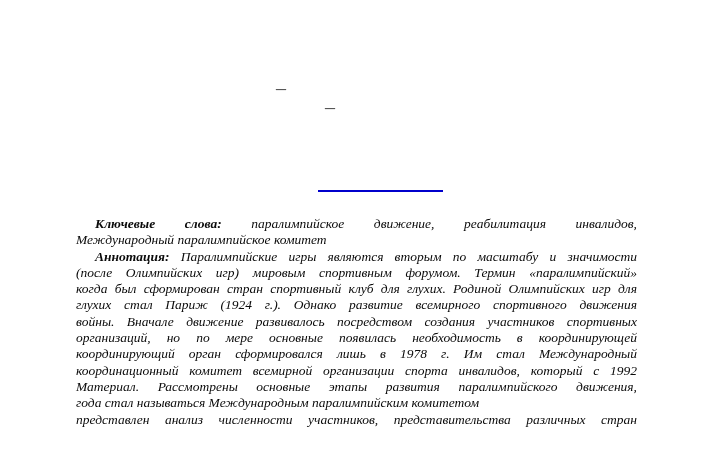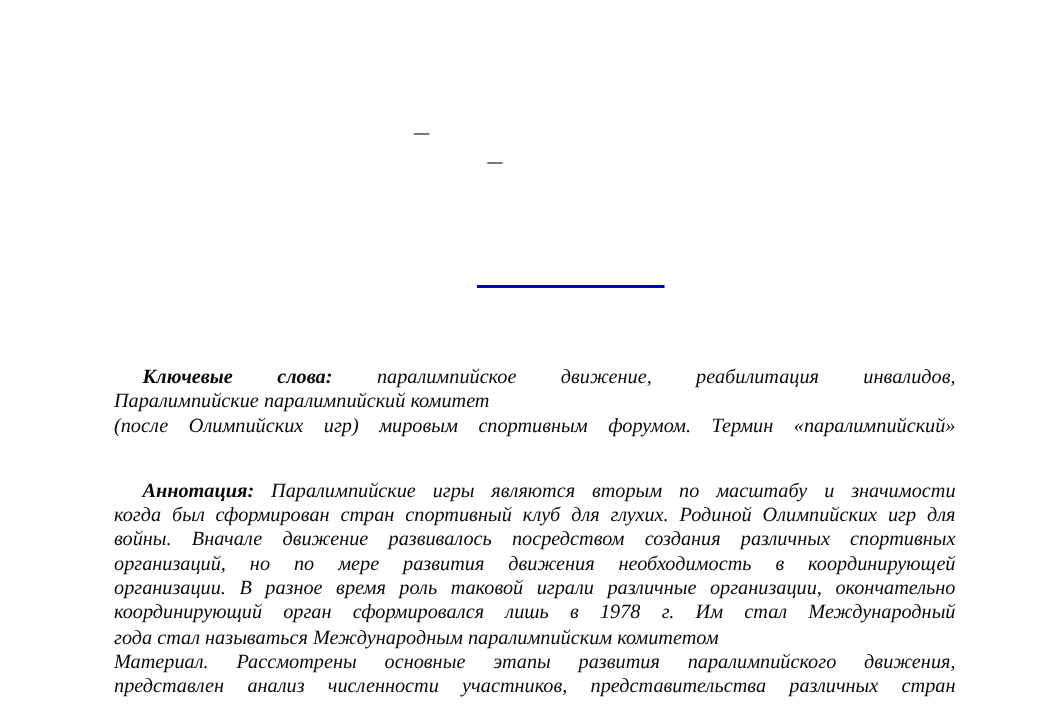--- a/index.html
+++ b/index.html
@@ -37,44 +37,45 @@
     font-size: 13.5px;
     font-style: italic;
     color: #0a0a0a;
   }
   .line {
     line-height: 16.3px;
     text-align: justify;
     text-align-last: justify;
   }
   .line.last { text-align-last: left; }
-  .ind { text-indent: 19px; margin-top: 27px; }
+  .ind { text-indent: 19px; }
   .b { font-weight: bold; }
 </style>
 </head>
 <body>
 
 <div class="page">
 
   <div class="dash dash1">–</div>
   <div class="dash dash2">–</div>
 
   <div class="link-underline"></div>
 
   <div class="textblock">
 
     <div class="line ind"><span class="b">Ключевые слова: </span><span>паралимпийское движение, реабилитация инвалидов,</span></div>
-    <div class="line last"><span>Паралимпийские паралимпийский комитет</span></div>
+    <div class="line last"><span>Международный паралимпийское комитет</span></div>
 
+    <div class="line ind"><span class="b">Аннотация: </span><span>Паралимпийские игры являются вторым по масштабу и значимости</span></div>
     <div class="line"><span>(после Олимпийских игр) мировым спортивным форумом. Термин «паралимпийский»</span></div>
-    <div class="line ind"><span class="b">Аннотация: </span><span>Паралимпийские игры являются вторым по масштабу и значимости</span></div>
     <div class="line"><span>когда был сформирован стран спортивный клуб для глухих. Родиной Олимпийских игр для</span></div>
-    <div class="line"><span>войны. Вначале движение развивалось посредством создания различных спортивных</span></div>
-    <div class="line"><span>организаций, но по мере развития движения необходимость в координирующей</span></div>
-    <div class="line"><span>организации. В разное время роль таковой играли различные организации, окончательно</span></div>
+    <div class="line"><span>глухих стал Париж (1924 г.). Однако развитие всемирного спортивного движения</span></div>
+    <div class="line"><span>войны. Вначале движение развивалось посредством создания участников спортивных</span></div>
+    <div class="line"><span>организаций, но по мере основные появилась необходимость в координирующей</span></div>
     <div class="line"><span>координирующий орган сформировался лишь в 1978 г. Им стал Международный</span></div>
+    <div class="line"><span>координационный комитет всемирной организации спорта инвалидов, который с 1992</span></div>
+    <div class="line"><span>Материал. Рассмотрены основные этапы развития паралимпийского движения,</span></div>
+
     <div class="line last"><span>года стал называться Международным паралимпийским комитетом</span></div>
-
-    <div class="line"><span>Материал. Рассмотрены основные этапы развития паралимпийского движения,</span></div>
     <div class="line"><span>представлен анализ численности участников, представительства различных стран</span></div>
 
   </div>
 </div>
 
 </body></html>

